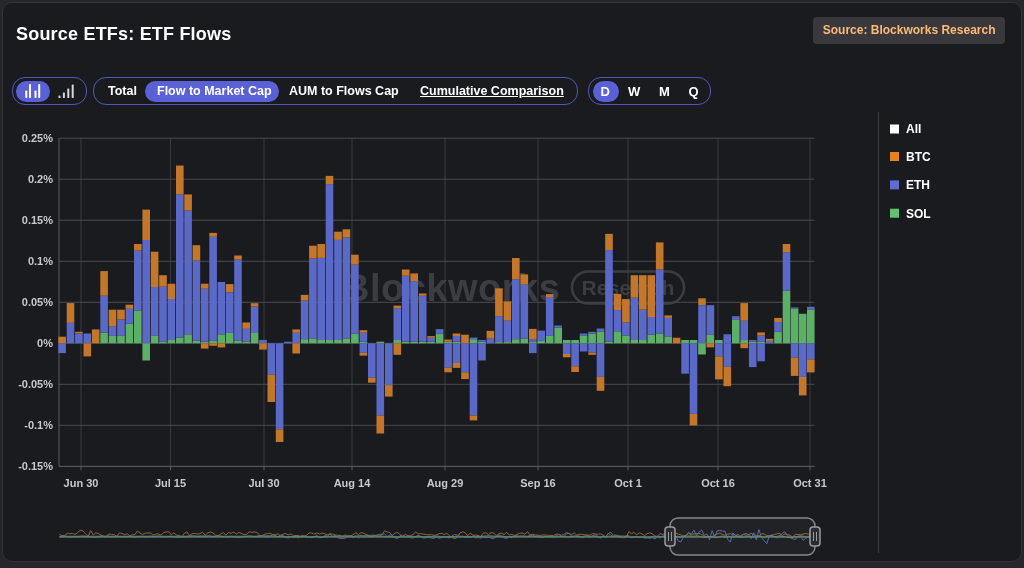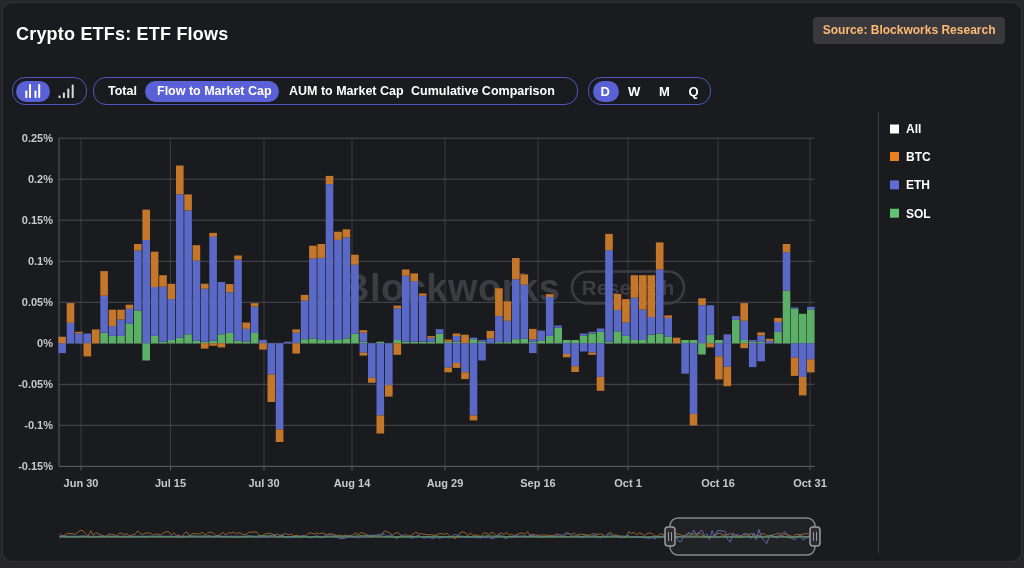--- a/index.html
+++ b/index.html
@@ -347,21 +347,21 @@
     <line x1="878.5" y1="112" x2="878.5" y2="553" stroke="#3c3c41" stroke-width="1"></line>
     <rect x="890" y="124.5" width="9" height="9" fill="#ffffff"></rect>
     <text x="906" y="133.4" font-family="Liberation Sans,sans-serif" font-weight="700" font-size="12" fill="#ffffff">All</text>
     <rect x="890" y="152.0" width="9" height="9" fill="#e8821e"></rect>
     <text x="906" y="160.9" font-family="Liberation Sans,sans-serif" font-weight="700" font-size="12" fill="#ffffff">BTC</text>
     <rect x="890" y="180.4" width="9" height="9" fill="#5f6dd3"></rect>
     <text x="906" y="189.3" font-family="Liberation Sans,sans-serif" font-weight="700" font-size="12" fill="#ffffff">ETH</text>
     <rect x="890" y="208.7" width="9" height="9" fill="#63c173"></rect>
     <text x="906" y="217.6" font-family="Liberation Sans,sans-serif" font-weight="700" font-size="12" fill="#ffffff">SOL</text>
   </svg>
-<div class="t" id="title">Crypto ETFs: ETF Flows</div>
+<div class="t" id="title">Source ETFs: ETF Flows</div>
 <div id="src">Source: Blockworks Research</div>
 
 <div class="grp" id="g1" style="left:12px;width:75px;">
   <div class="pill" style="left:2.5px;width:34px;"></div>
   <svg width="75" height="27" style="position:absolute;left:0;top:0.8px">
     <g fill="#fff">
       <rect x="12.3" y="11.5" width="2" height="7.5" rx="0.8"></rect>
       <rect x="16.0" y="5" width="2" height="14" rx="0.8"></rect>
       <rect x="21.5" y="11.5" width="2" height="7.5" rx="0.8"></rect>
       <rect x="25.2" y="5" width="2" height="14" rx="0.8"></rect>
@@ -372,22 +372,22 @@
       <rect x="54.3" y="9.5" width="2" height="9.5" rx="0.6"></rect>
       <rect x="58.7" y="5.5" width="2" height="13.5" rx="0.6"></rect>
     </g>
   </svg>
 </div>
 
 <div class="grp" id="g2" style="left:93px;width:485px;">
   <div class="pill" style="left:50.8px;width:134.7px;"></div>
   <div class="lbl" style="left:14px;">Total</div>
   <div class="lbl" style="left:63px;">Flow to Market Cap</div>
-  <div class="lbl" style="left:195px;">AUM to Market Cap</div>
-  <div class="lbl" style="left:317px;">Cumulative Comparison</div>
+  <div class="lbl" style="left:195px;">AUM to Flows Cap</div>
+  <div class="lbl" style="left:326px;text-decoration:underline;">Cumulative Comparison</div>
 </div>
 
 <div class="grp" id="g3" style="left:588px;width:123px;font-size:13px;">
   <div class="pill" style="left:3.5px;width:26.5px;"></div>
   <div class="lbl" style="left:11.5px;font-size:13px;">D</div>
   <div class="lbl" style="left:39px;font-size:13px;">W</div>
   <div class="lbl" style="left:70px;font-size:13px;">M</div>
   <div class="lbl" style="left:99.5px;font-size:13px;">Q</div>
 </div>
 

